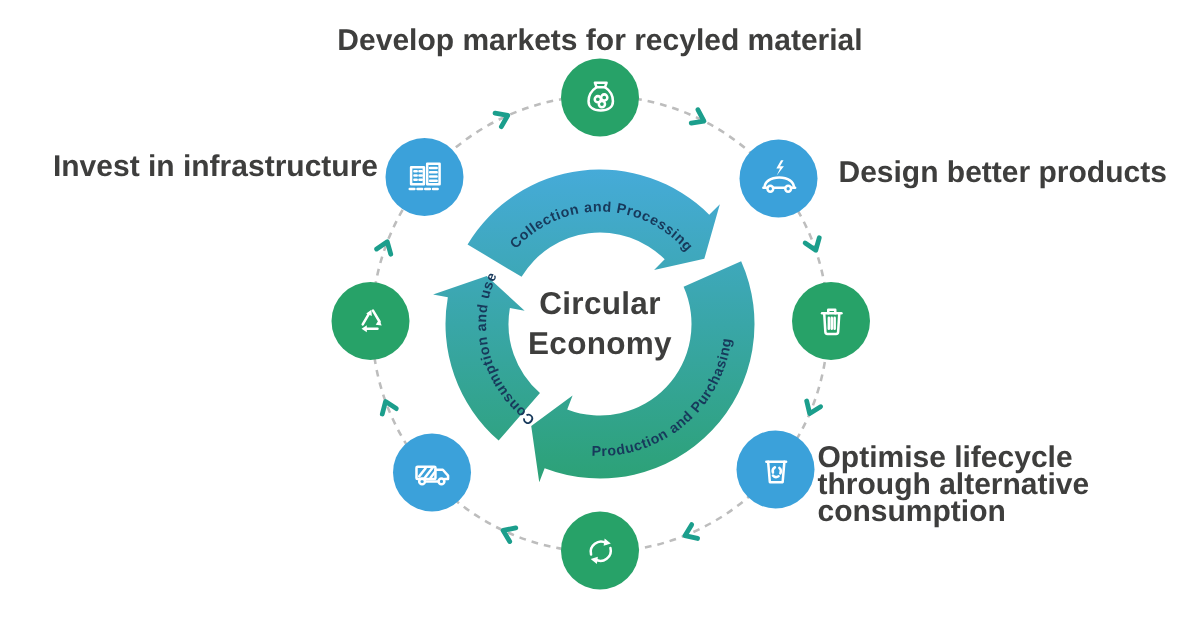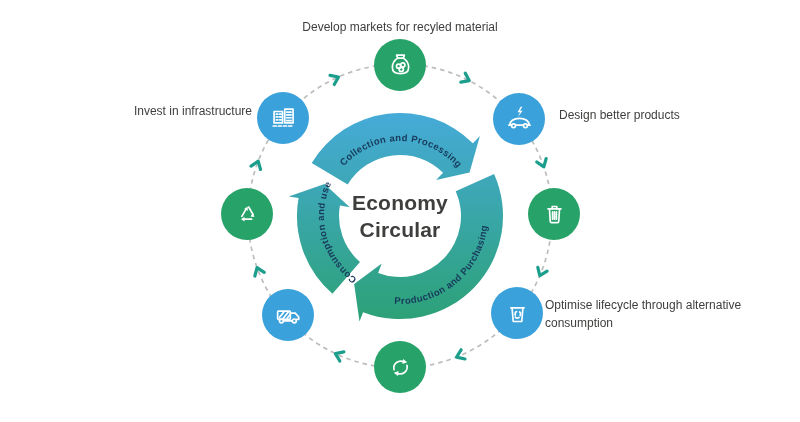--- a/index.html
+++ b/index.html
@@ -11,21 +11,21 @@
   .ring-seg{fill:url(#ringGrad);}
   .ring-label{font-family:"Liberation Sans",sans-serif;font-size:9.5px;font-weight:bold;
               letter-spacing:0.4px;fill:var(--ringlabel);}
   .node{position:absolute;width:52px;height:52px;border-radius:50%;z-index:3;
         display:flex;align-items:center;justify-content:center;}
   .node.green{background:var(--green);}
   .node.blue{background:var(--blue);}
   .node svg{width:31px;height:31px;}
   .node svg *{stroke:#fff;stroke-width:1.3;fill:none;stroke-linecap:round;stroke-linejoin:round;}
   .node svg .solid{fill:#fff;stroke:none;}
-  .lbl{position:absolute;z-index:2;font-size:12px;font-weight:400;color:var(--labeltext);
+  .lbl{position:absolute;z-index:2;font-size:20px;font-weight:700;color:var(--labeltext);
        line-height:18px;white-space:nowrap;}
   .lbl.wrap{white-space:normal;text-align:left;}
   .lbl.right{text-align:left;}
   .center-title{position:absolute;left:320px;top:189px;width:160px;z-index:2;text-align:center;
        font-size:21px;font-weight:600;color:var(--labeltext);line-height:27px;letter-spacing:0.2px;}
   .credit{position:absolute;left:10px;top:392px;z-index:2;font-size:12.5px;font-weight:bold;
        color:var(--credit);letter-spacing:0.2px;}
 </style>
 </head>
 <body>
@@ -65,22 +65,22 @@
     </text>
     <text class="ring-label" text-anchor="middle">
       <textPath href="#tp-production" startOffset="50%">Production and Purchasing</textPath>
     </text>
     <text class="ring-label" text-anchor="middle">
       <textPath href="#tp-consumption" startOffset="50%">Consumption and use</textPath>
     </text>
   </svg>
 
   <div class="center-title">
+    <div>Circular</div>
     <div>Economy</div>
-    <div>Circular</div>
   </div>
 
   <div class="node green" style="left:374px;top:39px">
     <svg viewBox="0 0 24 24">
       <path d="M9.8,6.3 L9,4 h6 l-0.8,2.3"></path>
       <path d="M9.8,6.3 h4.4 c2.9,1.9 4.1,4.9 4.1,7.2 c0,3 -2.5,4.8 -6.3,4.8 s-6.3,-1.8 -6.3,-4.8 c0,-2.3 1.2,-5.3 4.1,-7.2 Z"></path>
       <circle cx="10.5" cy="12.5" r="1.6"></circle>
         <circle cx="13.8" cy="11.6" r="1.6"></circle>
         <circle cx="12.6" cy="15" r="1.6"></circle>
     </svg>

